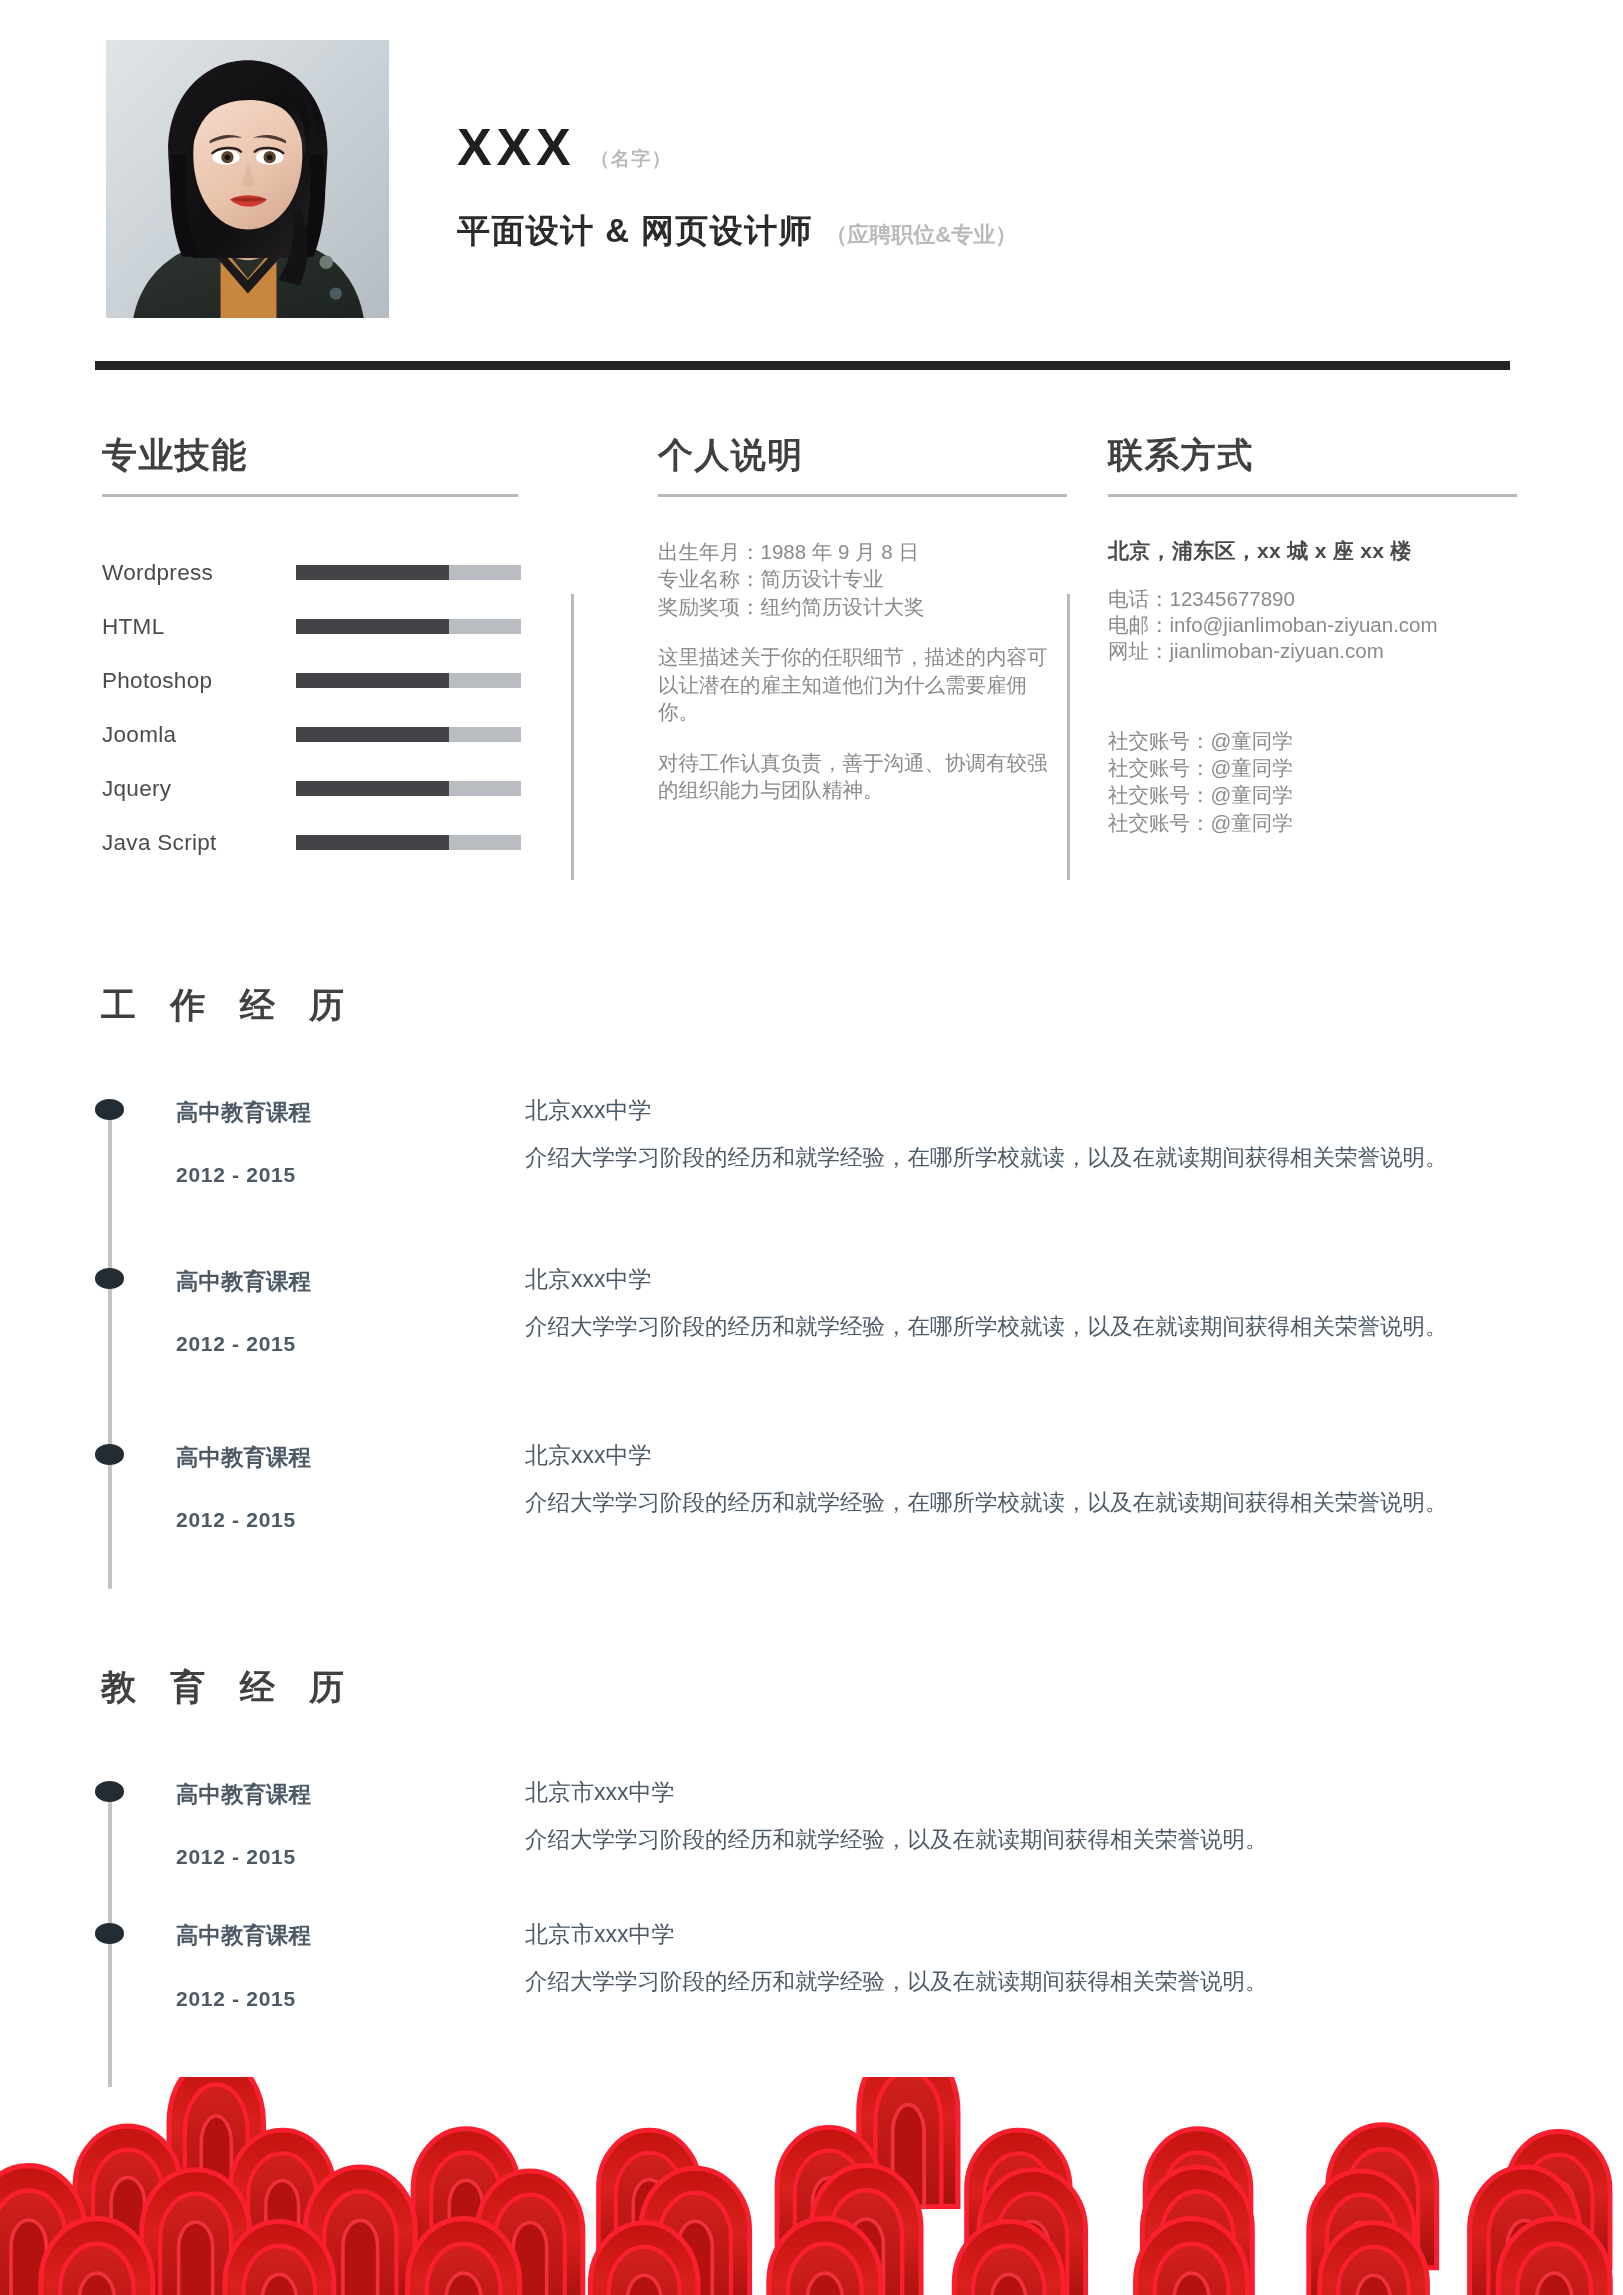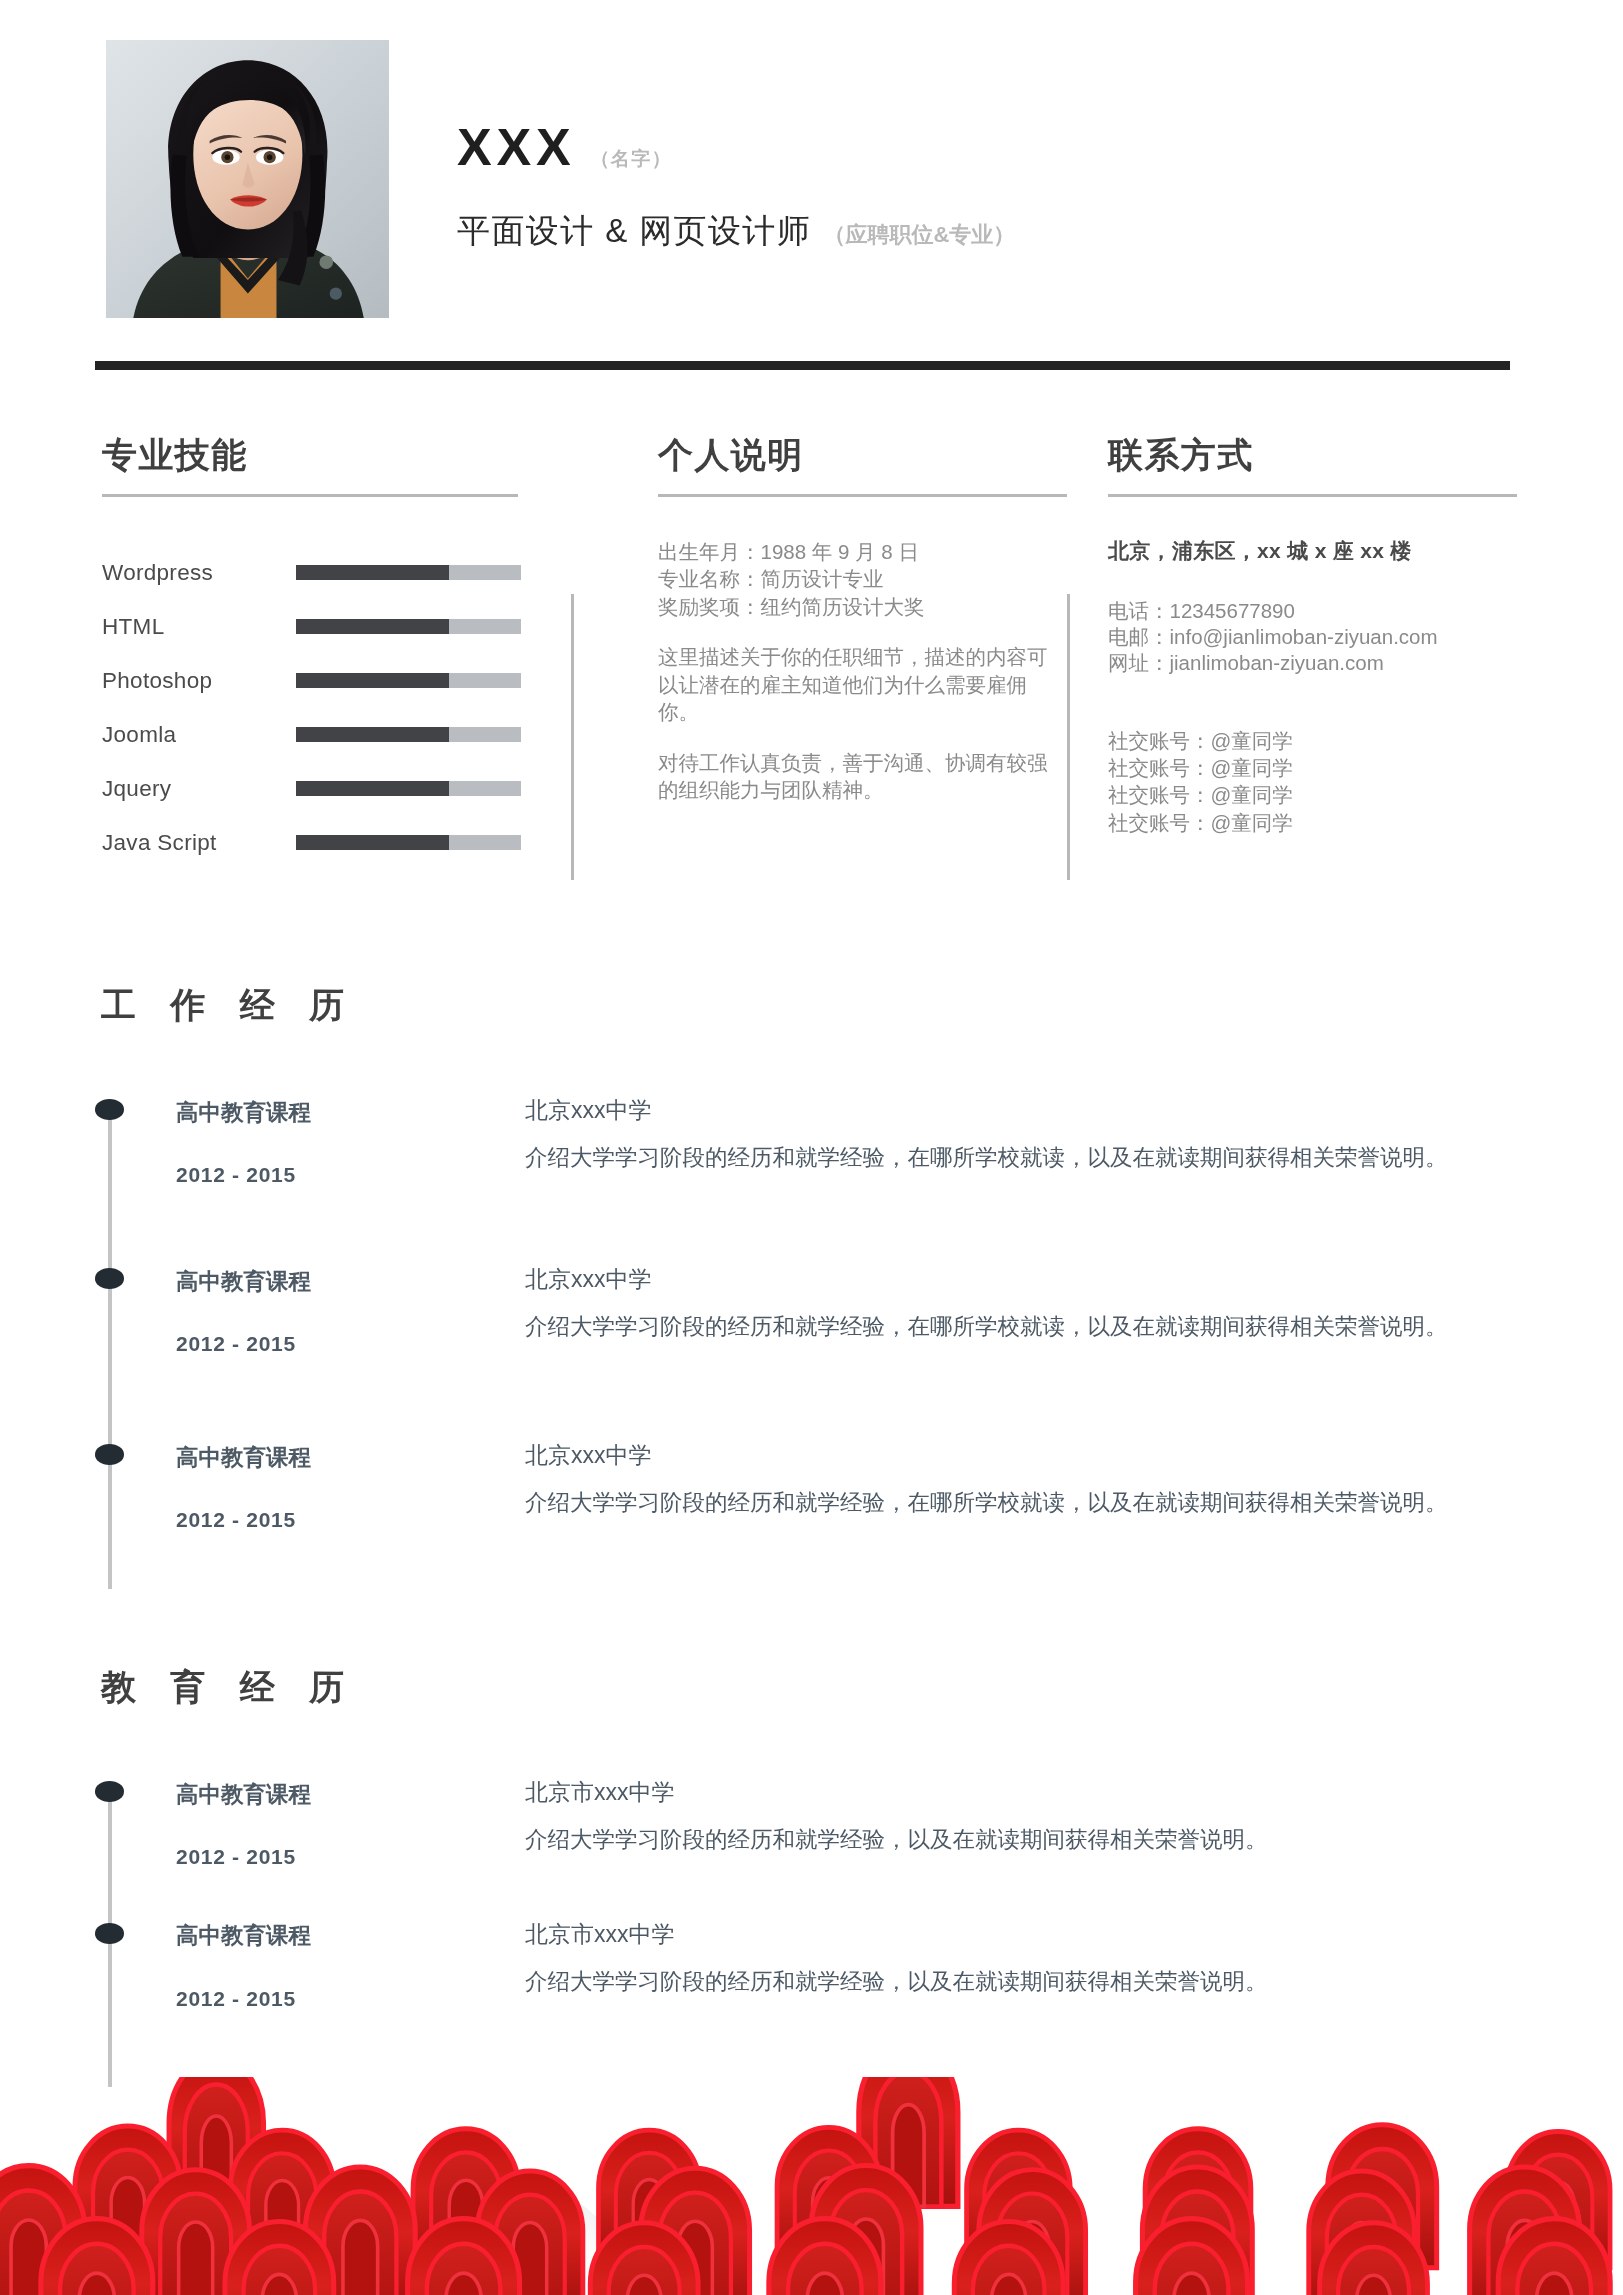--- a/index.html
+++ b/index.html
@@ -24,21 +24,21 @@
   .name-main {
     font-size:52px; font-weight:bold; color:#1f1f1f;
     letter-spacing:4.8px; line-height:1;
   }
   .name-paren {
     font-size:19px; font-weight:bold; color:#b9b9b9;
     letter-spacing:1.4px; margin-left:15px; line-height:1;
   }
   .title-row { display:flex; align-items:baseline; margin-top:41px; }
   .title-main {
-    font-size:33px; font-weight:normal; color:#2b2b2b;
+    font-size:33px; font-weight:bold; color:#2b2b2b;
     letter-spacing:1.4px; line-height:1;
   }
   .title-paren {
     font-size:22px; font-weight:bold; color:#b9b9b9;
     letter-spacing:0px; margin-left:12.3px; line-height:1;
   }
   .header-rule {
     position:absolute; left:95px; top:361px; width:1415px; height:8.9px;
     background:#232323;
   }
@@ -82,21 +82,21 @@
   .about-body .blk:last-child { margin-bottom:0; }
   .about-body .ln { white-space:nowrap; }
   .about-para { max-width:392px; }
 
   
   .contact-body { margin-top:40px; position:relative; height:293px; }
   .contact-addr {
     font-size:21px; font-weight:bold; color:#4a4a4a;
     letter-spacing:0.3px; white-space:nowrap;
   }
-  .contact-lines { margin-top:33px; font-size:20.5px; color:#8a8a8a; line-height:1.27; }
+  .contact-lines { margin-top:21px; font-size:20.5px; color:#8a8a8a; line-height:1.27; }
   .contact-lines .ln { max-width:409px; }
   .contact-social {
     position:absolute; left:0; top:190px;
     font-size:20.5px; color:#8a8a8a; line-height:1.33; background:#ffffff;
   }
   .contact-social .ln { white-space:nowrap; }
 
   
   .tl-section { position:absolute; left:0; width:1623px; }
   .tl-title {

